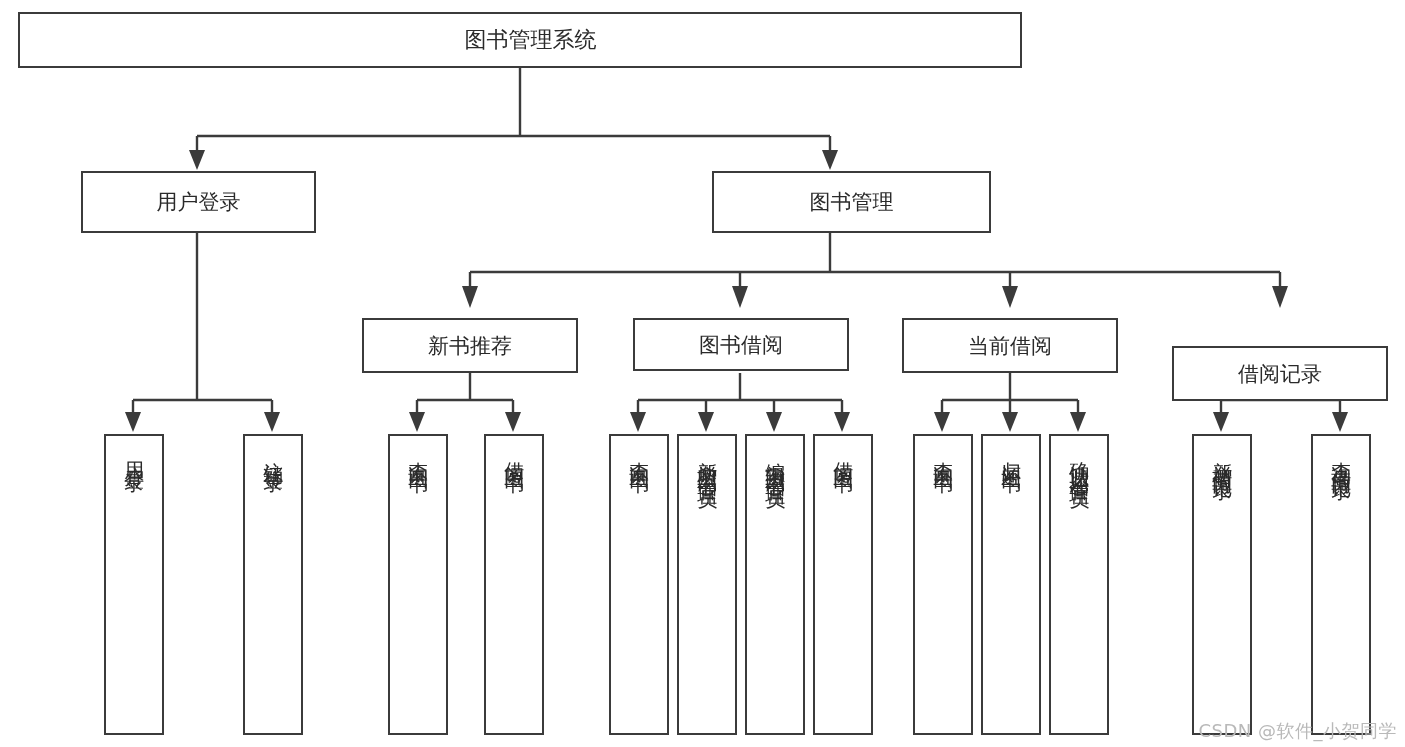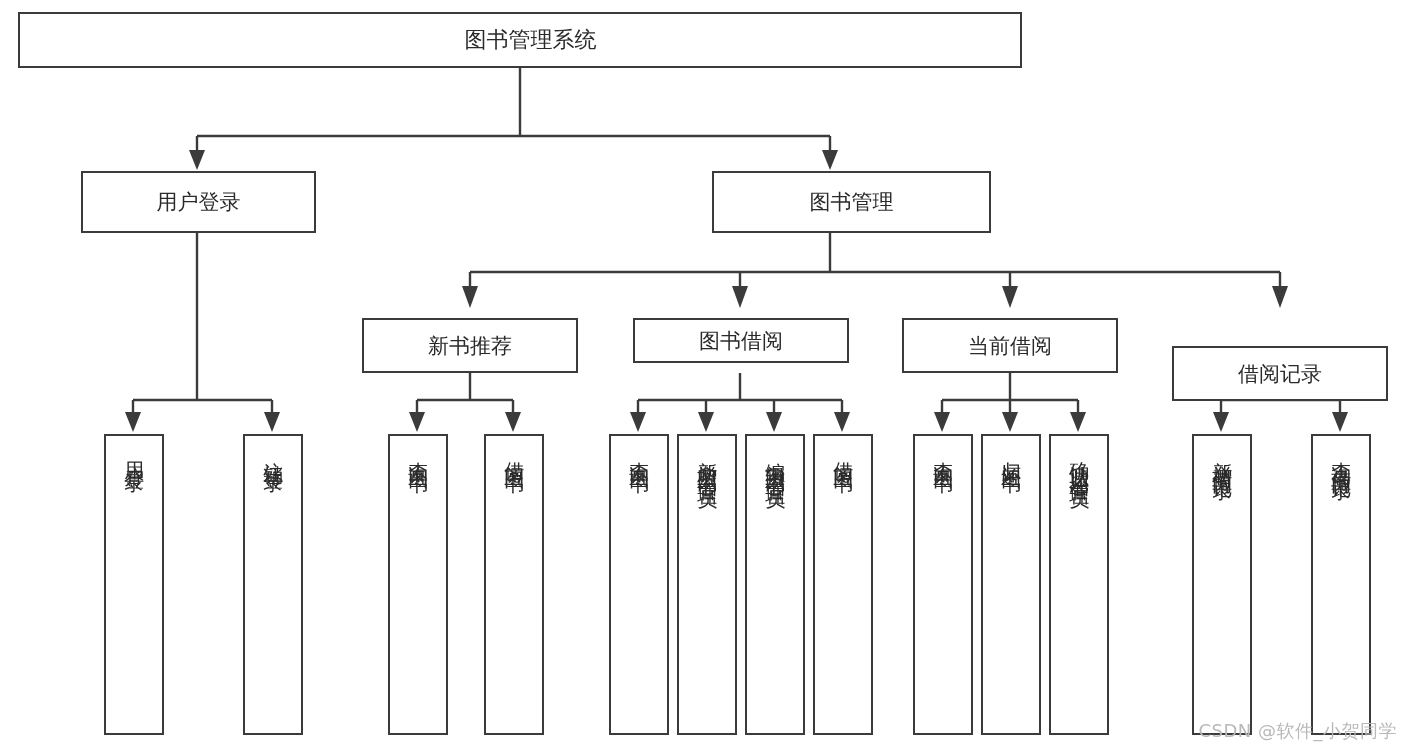--- a/index.html
+++ b/index.html
@@ -153,21 +153,21 @@
   </div>
 
   <div class="node lvl2" style="left:712px;top:171px;width:279px;height:62px;">
     <span>图书管理</span>
   </div>
 
   <div class="node lvl3" style="left:362px;top:318px;width:216px;height:55px;">
     <span>新书推荐</span>
   </div>
 
-  <div class="node lvl3" style="left:633px;top:318px;width:216px;height:45px;">
+  <div class="node lvl3" style="left:633px;top:318px;width:216px;height:53px;">
     <span>图书借阅</span>
   </div>
 
   <div class="node lvl3" style="left:902px;top:318px;width:216px;height:55px;align-items:center;">
     <span>当前借阅</span>
   </div>
 
   <div class="node lvl3" style="left:1172px;top:318px;width:216px;height:55px;margin-top:28px;">
     <span>借阅记录</span>
   </div>

